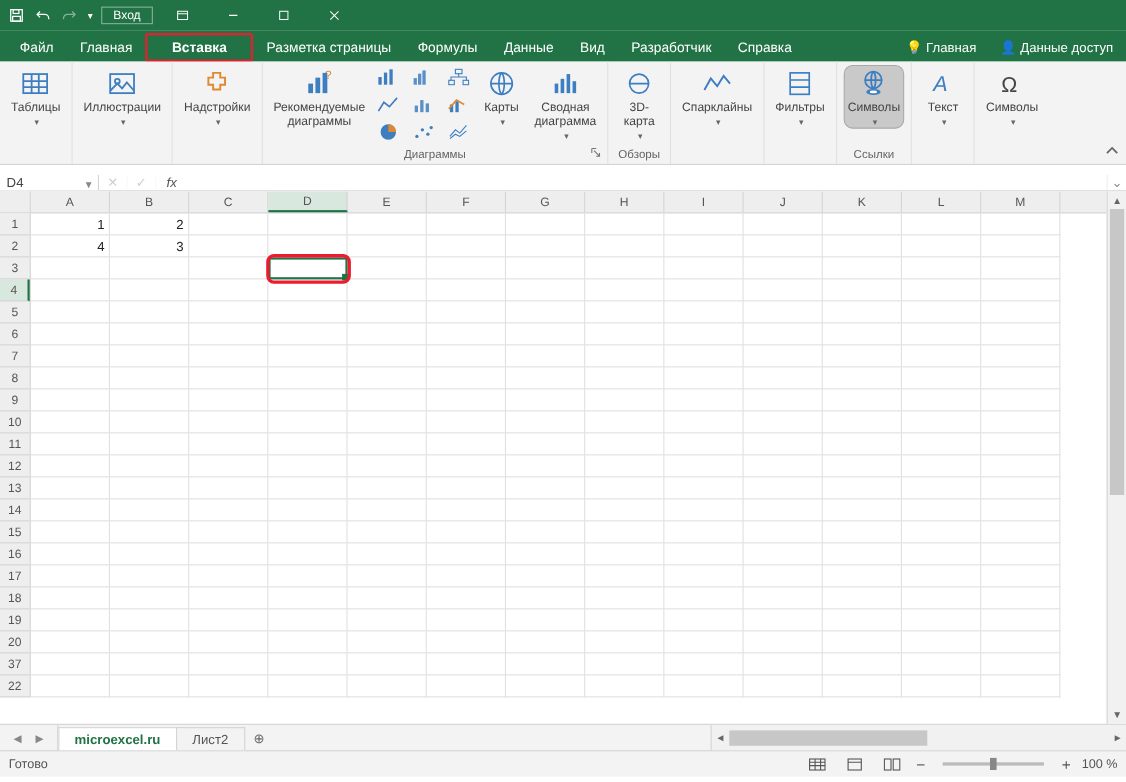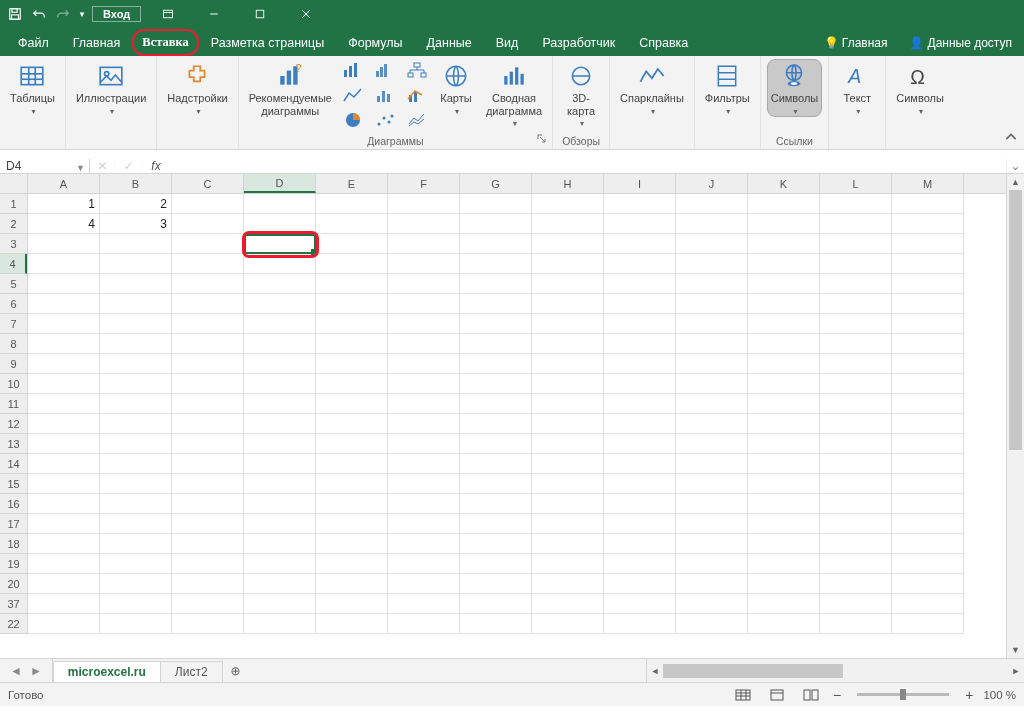--- a/index.html
+++ b/index.html
@@ -6,29 +6,29 @@
 body { width: 1024px; height: 711px; overflow: hidden; background: #fff; position: relative; font-size: 12px; color: #444; }
 
 
 .titlebar { height: 28px; background: #217346; display: flex; align-items: center; color: #fff; }
 .qat { display: flex; align-items: center; padding: 0 4px; gap: 2px; }
 .qat-btn { width: 22px; height: 22px; display: flex; align-items: center; justify-content: center; color: #fff; }
 .qat-btn svg { width: 14px; height: 14px; }
 .qat-btn.dim { opacity: .45; }
 .title-center { flex: 1; text-align: center; font-size: 12px; color: #fff; }
 .title-right { display: flex; align-items: center; gap: 8px; padding-right: 4px; }
-.signin { border: 1px solid rgba(255,255,255,.45); padding: 1px 10px; font-size: 11px; color: #fff; font-weight: bold; }
+.signin { border: 1px solid rgba(255,255,255,.45); padding: 1px 10px; font-size: 11px; color: #fff; }
 .winbtn { width: 38px; height: 28px; display: flex; align-items: center; justify-content: center; color: #fff; }
 .winbtn svg { width: 12px; height: 12px; }
 
 
 .menubar { height: 28px; background: #217346; display: flex; align-items: flex-end; color: #fff; padding-left: 6px; }
 .menu-item { padding: 6px 12px; font-size: 12.5px; color: #fff; white-space: nowrap; }
 .menu-item.active { font-weight: 600; }
-.menu-item.hl { border: 2px solid #eb1c2e; border-radius: 12px; padding: 4px 8px; font-family: Liberation Serif, serif; }
+.menu-item.hl { border: 2px solid #eb1c2e; border-radius: 2px; padding: 4px 22px; }
 .menu-spacer { flex: 1; }
 .menu-help { display: flex; align-items: center; gap: 3px; padding: 6px 10px; color: #fff; }
 .menu-share { display: flex; align-items: center; gap: 3px; padding: 6px 12px; color: #fff; }
 
 
 .ribbon { height: 94px; background: #f3f3f3; border-bottom: 1px solid #d4d4d4; display: flex; position: relative; }
 .ribbon-group { border-right: 1px solid #e1e1e1; padding: 3px 6px 2px; display: flex; flex-direction: column; align-items: center; justify-content: space-between; }
 .ribbon-group-label { font-size: 10.5px; color: #666; text-align: center; white-space: nowrap; margin-top: 1px; }
 .big-btn { display: flex; flex-direction: column; align-items: center; justify-content: flex-start; padding: 3px 4px 0; min-width: 44px; text-align: center; font-size: 11px; color: #444; gap: 2px; }
 .big-btn .ico { width: 28px; height: 28px; display: flex; align-items: center; justify-content: center; }

